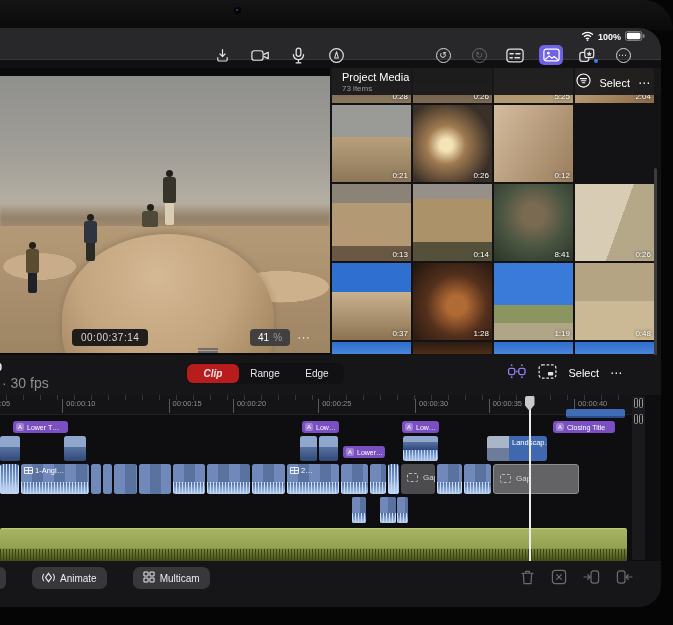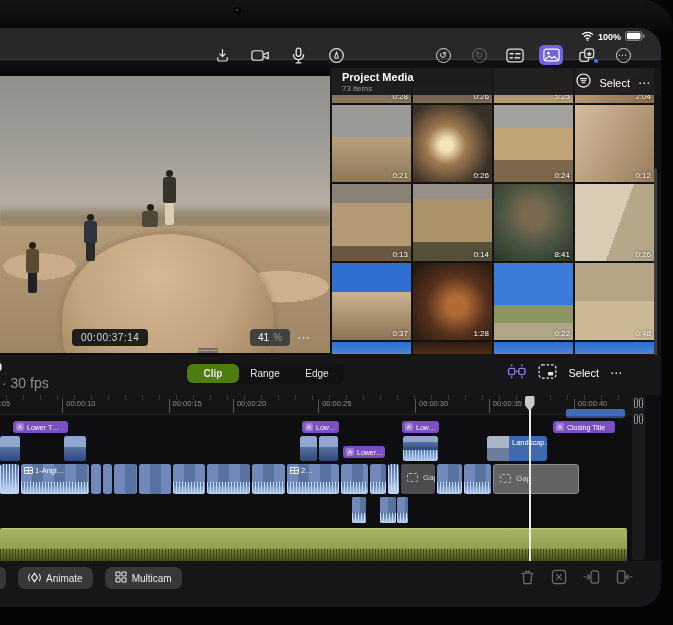--- a/index.html
+++ b/index.html
@@ -54,21 +54,21 @@
   .pv-more { position:absolute; left:297px; color:#d8d8da; font-size:13px; letter-spacing:1px; }
 
   
   .media { position:relative; flex:1; height:100%; background:#131315; overflow:hidden; }
   .media-grid { position:absolute; left:2px; top:0; width:324px; }
   .mrow { display:flex; gap:2px; margin-bottom:2px; }
   .cell { position:relative; width:79px; overflow:hidden; background:#333; }
   .dur { position:absolute; right:3px; bottom:2px; color:#fff; font-size:8px; text-shadow:0 0 3px rgba(0,0,0,.9); }
   .media-header { position:absolute; left:0; top:0; width:100%; height:27px; background:rgba(24,24,26,.93);
     display:flex; align-items:center; color:#fff; }
-  .mh-title { position:absolute; left:12px; top:3px; font-size:11px; font-weight:bold; }
+  .mh-title { position:absolute; left:12px; top:3px; font-size:11px; font-weight:normal; }
   .mh-count { position:absolute; left:12px; top:16px; font-size:8px; color:#98989d; }
   .mh-right { position:absolute; right:10px; top:5px; display:flex; align-items:center; gap:8px; }
   .mh-select { font-size:11px; color:#fff; }
   .mh-more { color:#fff; font-size:12px; letter-spacing:1px; }
   .media-scroll { position:absolute; right:4px; top:100px; width:3px; height:240px; background:#3c3c3f; border-radius:2px; }
 
   
   .lk-rocks-dark{background:linear-gradient(180deg,#6a5f50,#8a775c);}
   .lk-rocks-dusk{background:linear-gradient(180deg,#5a5248,#7d6a52);}
   .lk-canyon{background:linear-gradient(180deg,#98927f,#b59a6f);}
@@ -88,21 +88,21 @@
   .lk-bluesky{background:linear-gradient(180deg,#2e6ecf,#4a85d8);}
   .lk-fire-dark{background:linear-gradient(180deg,#2a1c12,#4e2e18);}
 
   
   .grab { position:absolute; left:198px; top:320px; width:20px; height:5px; border-top:2px solid #6e6e72; border-bottom:2px solid #6e6e72; }
   .tl-header { position:absolute; left:0; top:327px; width:100%; height:40px; background:#161618; color:#fff; }
   .proj-title { position:absolute; left:-4px; top:6px; font-size:11px; font-weight:bold; color:#ececf0; }
   .proj-info { position:absolute; left:2px; top:20px; font-size:14px; color:#8e8e93;text-align:right; }
   .seg-ctl { position:absolute; left:186px; top:8px; width:158px; height:21px; background:#111113; border-radius:7px; display:flex; padding:1px; }
   .seg { flex:1; display:flex; align-items:center; justify-content:center; font-size:10px; color:#e8e8ea; border-radius:6px; }
-  .seg.on { background:#4d7c0f; font-weight:bold; }
+  .seg.on { background:#b91c1c; font-weight:bold;font-style:italic; }
   .tlh-right { position:absolute; right:38px; top:8px; display:flex; align-items:center; gap:11px; }
   .tlh-select { font-size:11px; color:#fff; }
   .tlh-more { color:#fff; font-size:12px; letter-spacing:1px; }
 
   
   .tl-body { position:absolute; left:0; top:367px; width:100%; height:166px; background:#0e0e10; overflow:hidden; }
   .ruler { position:absolute; left:0; top:0; width:632px; height:20px; background:#141416; border-bottom:1px solid #222;
     background-image:repeating-linear-gradient(90deg,#38383b 0 1px,transparent 1px 17px); background-position:6px 0; background-size:100% 5px; background-repeat:no-repeat; }
   .tick { position:absolute; top:4px; font-size:7.5px; color:#8e8e93; border-left:1px solid #5a5a5e; padding-left:3px; height:14px; line-height:10px; white-space:nowrap; }
   .topclip { position:absolute; top:14px; height:9px; background:#3f6cb4; border-radius:2px; border-bottom:2px solid #2a4d8a; }
@@ -138,21 +138,21 @@
     background:linear-gradient(to top, rgba(62,74,20,.95), rgba(62,74,20,.2)),repeating-linear-gradient(90deg,#39430f 0 1px,transparent 1px 3px); }
   .playhead { position:absolute; top:1px; height:165px; width:1.5px; background:#ececee; z-index:30; }
   .ph-handle { position:absolute; top:0; left:-4.5px; width:10px; height:15px; background:#c9c9ce;
     clip-path:polygon(0 0,100% 0,100% 58%,50% 100%,0 58%); border-radius:2px; }
   .tl-scroll { position:absolute; right:16px; top:1px; width:13px; height:164px; background:#1a1a1d; border-radius:2px; }
   .sq-pair { position:absolute; left:2px; display:flex; gap:1.5px; }
   .sq-pair span { width:3.5px; height:10px; border:1px solid #97979b; border-radius:1.5px; display:block; }
 
   
   .bottombar { position:absolute; left:0; top:533px; width:100%; height:46px; background:#161618; }
-  .bb-left { position:absolute; left:0; top:6px; display:flex; gap:12px; align-items:center; }
+  .bb-left { position:absolute; left:0; top:6px; display:flex; gap:26px; align-items:center; }
   .bbtn { height:22px; background:#38383b; border-radius:7px; color:#ececee; font-size:10px;
     display:flex; align-items:center; gap:5px; padding:0 10px; }
   .bbtn.sliver { width:12px; margin-left:-6px; padding:0; }
   .bb-right { position:absolute; right:28px; top:8px; display:flex; gap:16px; }
   .bb-right svg { display:block; }
 
   .ell { letter-spacing:1px; }
 </style>
 </head>
 <body>
@@ -300,24 +300,20 @@
             <div class="mrow">
               <div class="cell" style="height: 77px;">
                 <div class="lk-desert-wide" style="position: absolute; inset: 0px;"></div>
                 <span class="dur">0:21</span>
               </div>
               <div class="cell" style="height: 77px;">
                 <div class="lk-sunset" style="position: absolute; inset: 0px;"></div>
                 <span class="dur">0:26</span>
               </div>
               <div class="cell" style="height: 77px;">
-                <div class="lk-hillside" style="position: absolute; inset: 0px;"></div>
-                <span class="dur">0:24</span>
-              </div>
-              <div class="cell" style="height: 77px;">
                 <div class="lk-rock-close" style="position: absolute; inset: 0px;"></div>
                 <span class="dur">0:12</span>
               </div>
             </div>
             <div class="mrow">
               <div class="cell" style="height: 77px;">
                 <div class="lk-boulders" style="position: absolute; inset: 0px;"></div>
                 <span class="dur">0:13</span>
               </div>
               <div class="cell" style="height: 77px;">
@@ -337,21 +333,21 @@
               <div class="cell" style="height: 77px;">
                 <div class="lk-sky-rocks" style="position: absolute; inset: 0px;"></div>
                 <span class="dur">0:37</span>
               </div>
               <div class="cell" style="height: 77px;">
                 <div class="lk-campfire" style="position: absolute; inset: 0px;"></div>
                 <span class="dur">1:28</span>
               </div>
               <div class="cell" style="height: 77px;">
                 <div class="lk-joshua" style="position: absolute; inset: 0px;"></div>
-                <span class="dur">0:22</span>
+                <span class="dur">1:19</span>
               </div>
               <div class="cell" style="height: 77px;">
                 <div class="lk-trail" style="position: absolute; inset: 0px;"></div>
                 <span class="dur">0:48</span>
               </div>
             </div>
             <div class="mrow">
               <div class="cell" style="height: 12px;">
                 <div class="lk-bluesky" style="position: absolute; inset: 0px;"></div>
               </div>

